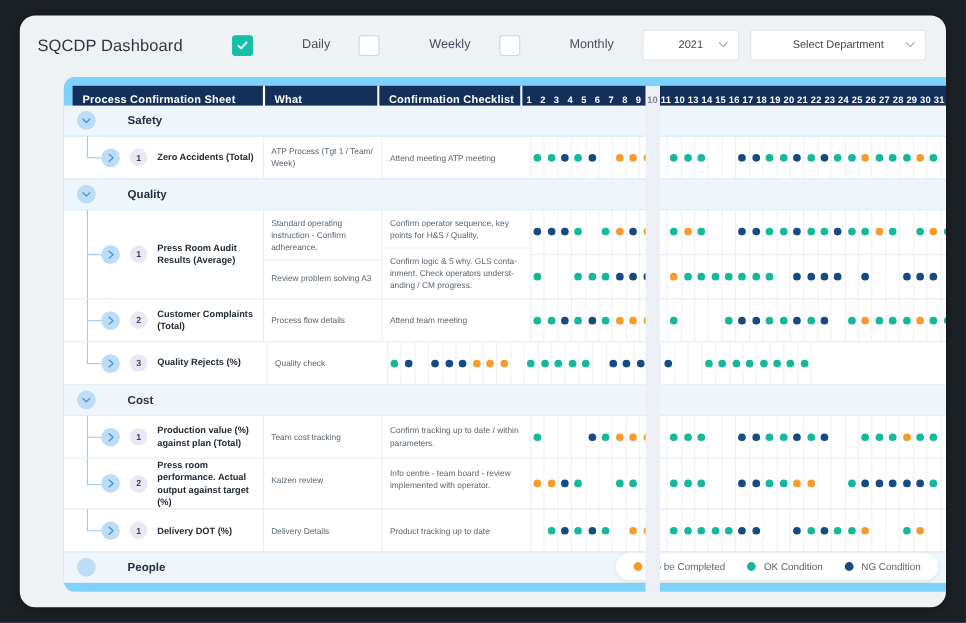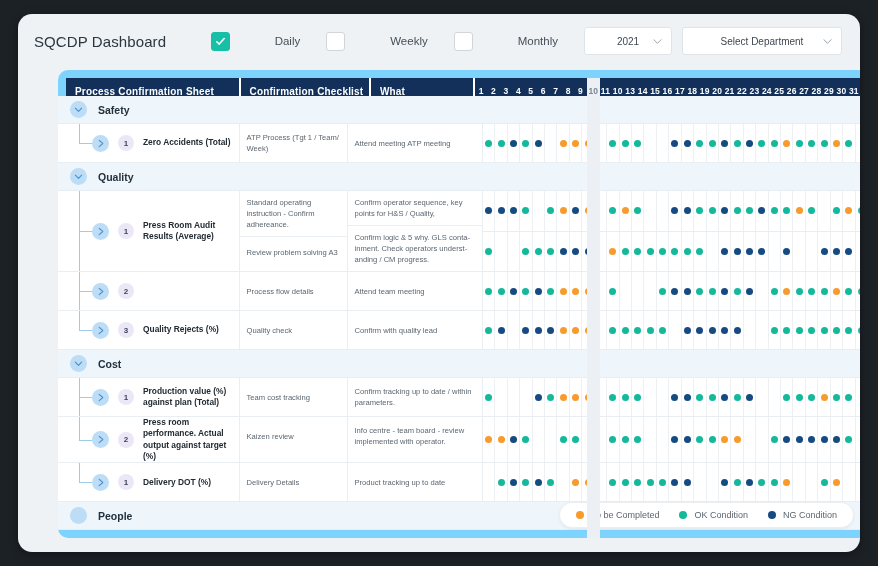--- a/index.html
+++ b/index.html
@@ -77,20 +77,21 @@
     text-align: center; font-size: 8.5px; font-weight: bold;
     color: #fff; line-height: 26px;
   }
 
   
   .rows { }
   .grp {
     display: flex; align-items: center; height: 28px;
     background: #eef6fc; border-bottom: 1px solid #e7edf2;
     position: relative;
+    gap: 18px;
   }
   .grp-lbl { font-size: 10.5px; color: #23313d; font-weight: bold; }
   .row {
     display: flex; align-items: stretch; min-height: 38px;
     border-bottom: 1px solid #e9eef2; background: #fff;
   }
   .c-pcs { width: 185px; display: flex; align-items: center;
            border-right: 1px solid #e9eef2; position: relative; }
   .c-what { width: 110px; border-right: 1px solid #e9eef2; }
   .c-chk { width: 138px; border-right: 1px solid #e9eef2; }
@@ -214,22 +215,22 @@
       </div>
 
     </div>
   </div>
 
   <div class="card">
     <div class="tbl-wrap">
 
       <div class="thead">
         <div class="th w-pcs">Process Confirmation Sheet</div>
+        <div class="th w-what">What</div>
         <div class="th w-chk">Confirmation Checklist</div>
-        <div class="th w-what">What</div>
         <div class="th days" id="dayhead">
             <div class="daycell">1</div>
             <div class="daycell">2</div>
             <div class="daycell">3</div>
             <div class="daycell">4</div>
             <div class="daycell">5</div>
             <div class="daycell">6</div>
             <div class="daycell">7</div>
             <div class="daycell">8</div>
             <div class="daycell">9</div>
@@ -590,20 +591,21 @@
           <div class="row">
             <div class="c-pcs">
               <div class="tree" style="top:0;height:100%"></div>
               <div class="treeh"></div>
               <span class="circ indent">
                 <svg width="8" height="9" viewBox="0 0 8 10">
                   <path d="M2 1.5 L6 5 L2 8.5" stroke="#4a93cf" stroke-width="1.3" fill="none" stroke-linecap="round" stroke-linejoin="round"></path>
                 </svg>
               </span>
               <span class="numbadge">2</span>
+              <span class="kpi">Customer Complaints (Total)</span>
             </div>
             <div class="c-what">
               <div class="subrow" style="min-height: 38px;">
                 <div class="celltxt">Process flow details</div>
               </div>
             </div>
             <div class="c-chk">
               <div class="subrow" style="min-height: 38px; justify-content: center;">
                 <div class="celltxt">Attend team meeting</div>
               </div>
@@ -706,25 +708,20 @@
                 <svg width="8" height="9" viewBox="0 0 8 10">
                   <path d="M2 1.5 L6 5 L2 8.5" stroke="#4a93cf" stroke-width="1.3" fill="none" stroke-linecap="round" stroke-linejoin="round"></path>
                 </svg>
               </span>
               <span class="numbadge">3</span>
               <span class="kpi">Quality Rejects (%)</span>
             </div>
             <div class="c-what">
               <div class="subrow" style="min-height: 38px; justify-content: center;">
                 <div class="celltxt">Quality check</div>
-              </div>
-            </div>
-            <div class="c-chk">
-              <div class="subrow" style="min-height: 38px;">
-                <div class="celltxt">Confirm with quality lead</div>
               </div>
             </div>
             <div class="c-days" style="flex-direction: column;">
               <div class="subrow" style="min-height: 38px; align-items: stretch;">
                 <div class="c-days">
                   <div class="dot">
                     <i class="d-ok"></i>
                   </div>
                   <div class="dot">
                     <i class="d-ng"></i>

